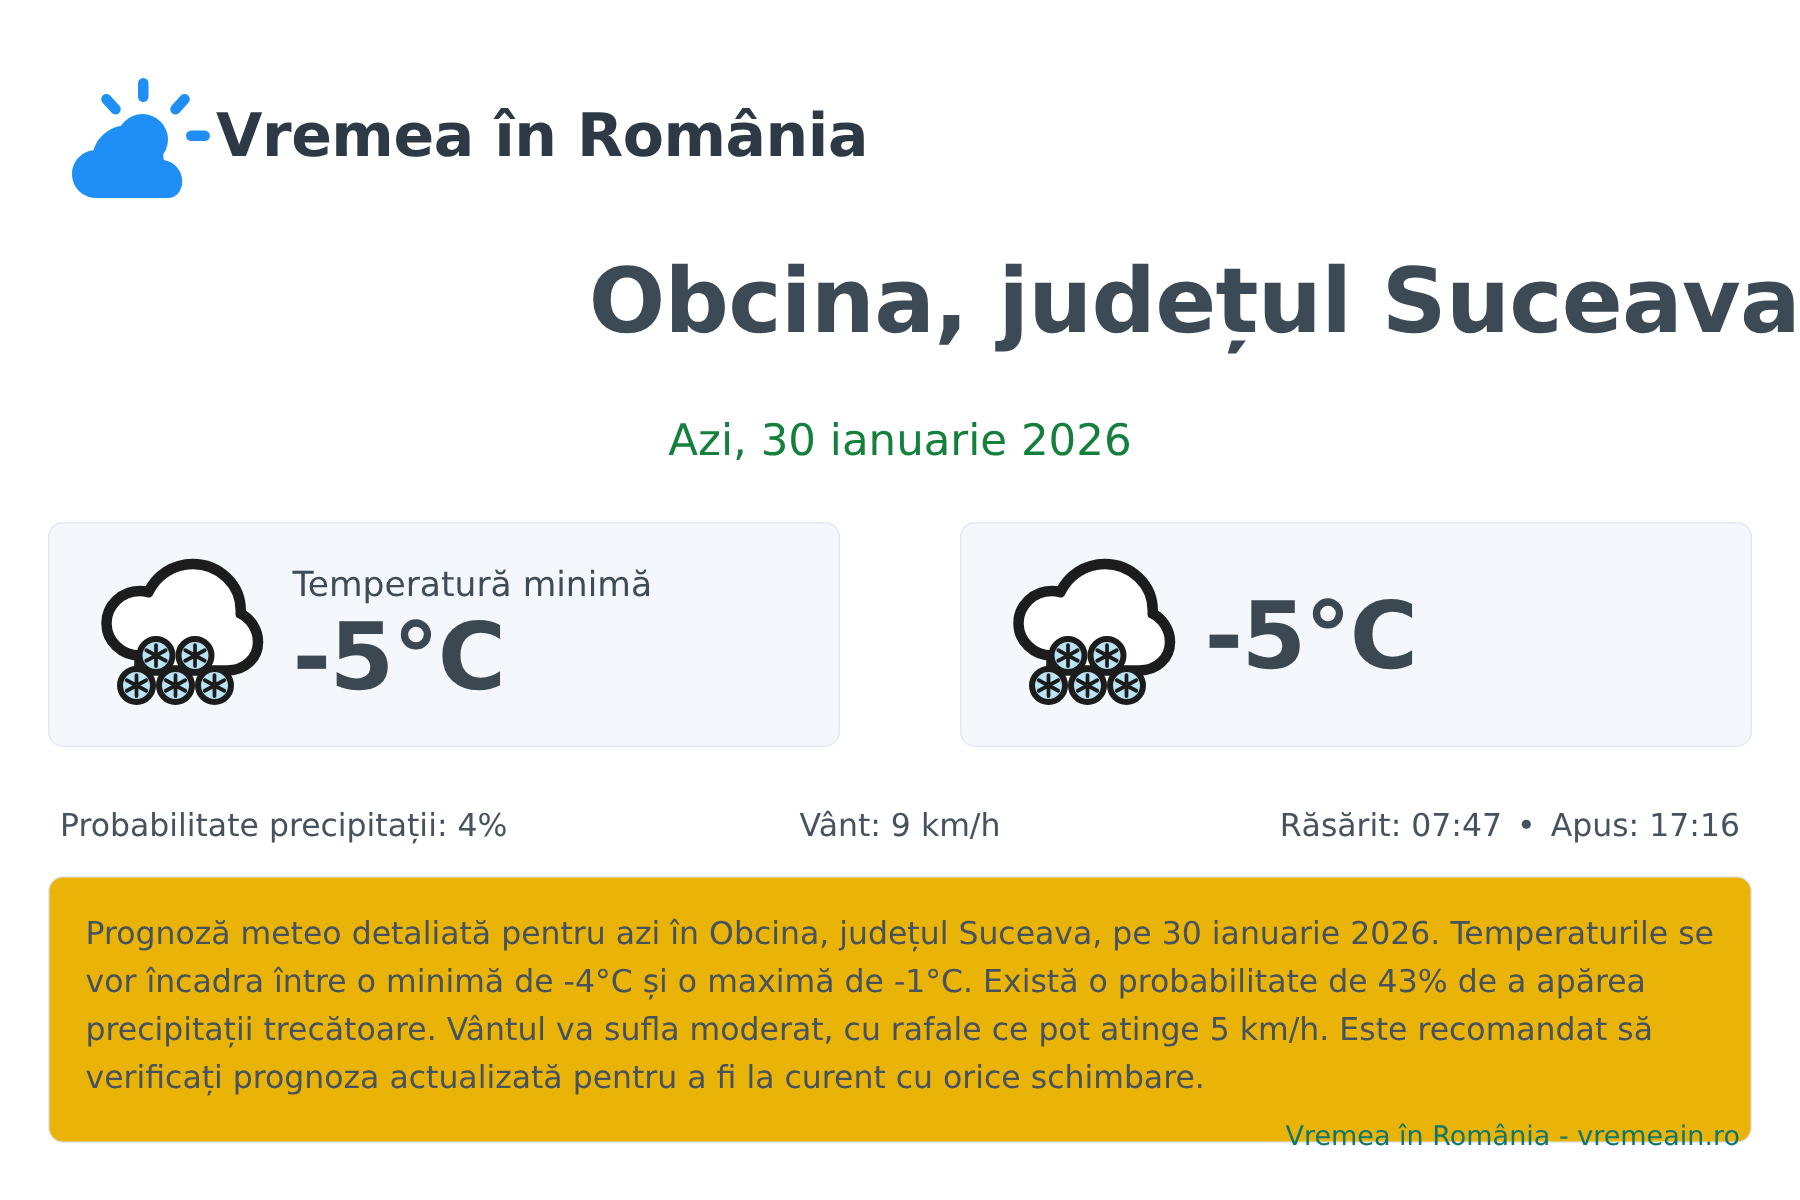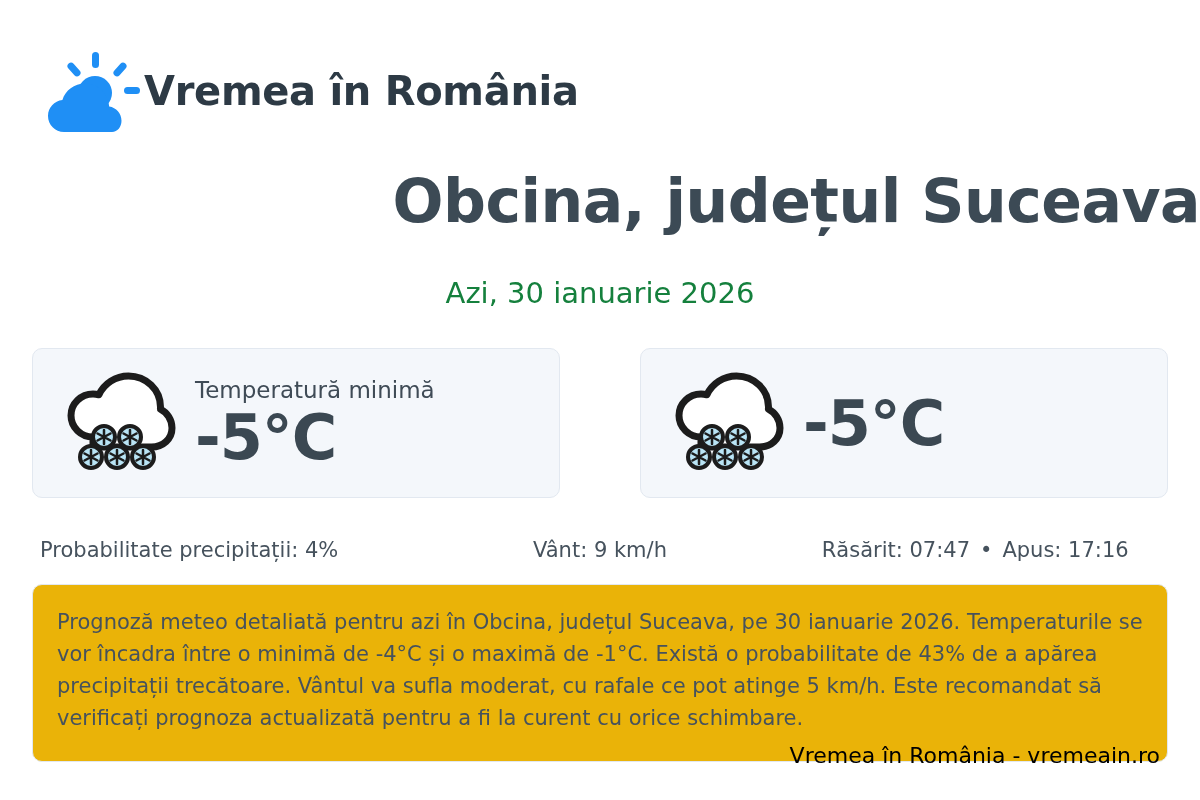--- a/index.html
+++ b/index.html
@@ -102,42 +102,42 @@
     display: flex;
     align-items: center;
     margin-top: 40px;
     padding: 0 40px;
     box-sizing: border-box;
     font-size: 21px;
     color: #46525d;
   }
   .meta-left { flex: 0 0 33%; text-align: left; }
   .meta-center { flex: 0 0 34%; text-align: center; }
-  .meta-right { flex: 0 0 33%; text-align: center; }
+  .meta-right { flex: 0 0 33%; text-align: right; }
   .meta-sep { padding: 0 10px; color: #46525d; }
 
   
   .description {
     margin: 22px 32px 0 32px;
     background: #eab308;
     border: 1px solid #e2e8f0;
     border-radius: 10px;
     padding: 22px 24px 26px 24px;
     font-size: 21px;
     line-height: 1.52;
     color: #46525d;
   }
 
   
   .footer {
     position: absolute;
     right: 40px;
     bottom: 32px;
-    font-size: 22px;
-    color: #000000;
+    font-size: 18px;
+    color: #0f766e;
   }
 </style>
 </head>
 <body>
 
 <div class="page">
 
   <div class="brand">
     <span class="brand-logo">
       <svg viewBox="0 0 104 88" width="104" height="88" aria-hidden="true">

